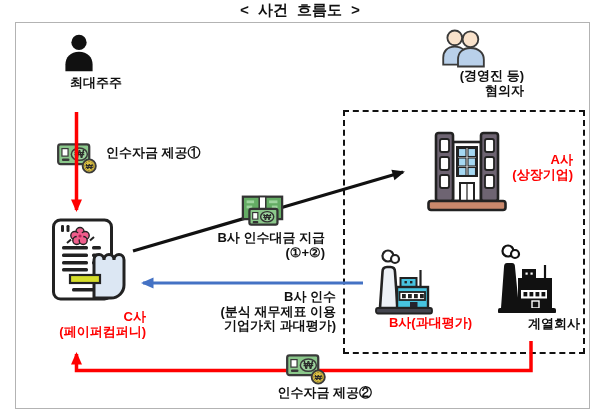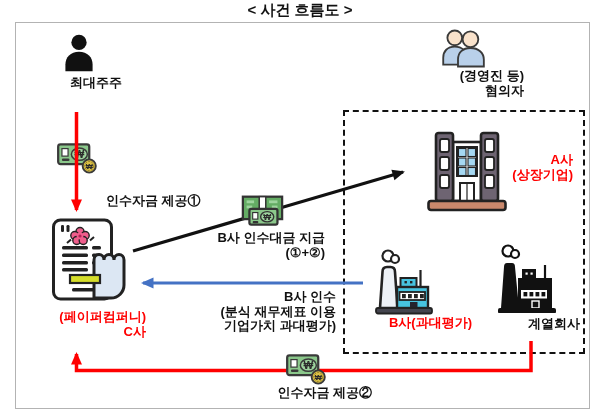--- a/index.html
+++ b/index.html
@@ -3,21 +3,21 @@
 <meta charset="utf-8">
 <style>
   html,body{margin:0;padding:0;background:#fff;}
   #canvas{position:relative;width:600px;height:419px;background:#fff;overflow:hidden;
           font-family:"Liberation Sans",sans-serif;}
   .abs{position:absolute;}
   .lbl{font-weight:bold;font-size:13px;line-height:14.5px;color:#111;white-space:nowrap;}
   .ctr{text-align:right;}
   .red{color:#ff0000;}
   #outer-box{left:15px;top:22px;width:573px;height:385px;border:1.5px solid #b3b3b3;z-index:0;}
-  #title{left:0;top:1px;width:600px;text-align:center;font-weight:bold;font-size:15px;color:#111;z-index:4;}
+  #title{left:0;top:1px;width:600px;text-align:center;font-weight:bold;font-size:15px;color:#111;z-index:4;font-family:Liberation Mono, monospace;}
   #dashed-box{left:343px;top:110px;width:238px;height:240px;border:2.2px dashed #111;z-index:1;}
   .z1{z-index:1;} .z2{z-index:2;} .z3{z-index:3;} .z4{z-index:4;}
   svg{display:block;}
   #arrow-layer{left:0;top:0;pointer-events:none;}
 </style>
 </head>
 <body>
 
 <div id="canvas">
 
@@ -51,21 +51,21 @@
       <rect x="2" y="2.5" width="33" height="21" rx="2.5" fill="#8bc88b" stroke="#3a3a3a" stroke-width="2.4"></rect>
       <rect x="6" y="7" width="6.5" height="8" fill="#fff" stroke="#3a3a3a" stroke-width="1.3"></rect>
       <rect x="6" y="17.5" width="8" height="2.8" rx="1.2" fill="#3a3a3a"></rect>
       <ellipse cx="24.5" cy="13" rx="8.5" ry="6.5" fill="#9ed49e" stroke="#3a3a3a" stroke-width="1.6"></ellipse>
       <text x="24.5" y="17" font-size="11" font-weight="bold" text-anchor="middle" fill="#2a2a2a">₩</text>
       <circle cx="35" cy="25.5" r="7" fill="#d9be45" stroke="#3a3a3a" stroke-width="2"></circle>
       <circle cx="35" cy="25.5" r="4.8" fill="none" stroke="#8a7520" stroke-width="1" stroke-dasharray="2 1.5"></circle>
       <text x="35" y="29" font-size="8" font-weight="bold" text-anchor="middle" fill="#2a2a2a">₩</text>
     </svg>
   </div>
-  <div class="abs lbl z4" style="left:106px;top:146px;margin-top:48px;">인수자금 제공①</div>
+  <div class="abs lbl z4" style="left:106px;top:146px;">인수자금 제공①</div>
 
   <div class="abs z1" style="left:50px;top:217px;width:78px;height:85px;">
     <svg viewBox="0 0 78 85" width="78" height="85">
       <rect x="3.5" y="3" width="58" height="79" rx="7" fill="#fff" stroke="#222" stroke-width="3"></rect>
       <rect x="11" y="8" width="3" height="7" rx="1.3" fill="#222"></rect>
       <rect x="16.5" y="8" width="3" height="7" rx="1.3" fill="#222"></rect>
       <line x1="17" y1="26" x2="21" y2="22.5" stroke="#222" stroke-width="2"></line>
       <line x1="40" y1="23.5" x2="44" y2="20" stroke="#222" stroke-width="2"></line>
       <g>
         <circle cx="30" cy="14.5" r="4" fill="#ef5e8c" stroke="#222" stroke-width="1.4"></circle>
@@ -82,22 +82,22 @@
       <rect x="42" y="36.5" width="9" height="3.6" rx="1.5" fill="#222"></rect>
       <rect x="12" y="44" width="26" height="3.6" rx="1.5" fill="#222"></rect>
       <rect x="42" y="44" width="9" height="3.6" rx="1.5" fill="#222"></rect>
       <rect x="12" y="51" width="26" height="3.6" rx="1.5" fill="#222"></rect>
       <path d="M44,43 a5,5.5 0 0 1 10,0 a5,5.5 0 0 1 10,0 a5,5.5 0 0 1 10,0 v25 a13,13 0 0 1 -13,13 h-17 z" fill="#dce7f3" stroke="#222" stroke-width="3"></path>
       <rect x="20" y="58" width="30" height="8" fill="#d6de2b" stroke="#222" stroke-width="2.2"></rect>
       <rect x="22" y="71" width="23" height="3.6" rx="1.5" fill="#222"></rect>
     </svg>
   </div>
   <div class="abs lbl ctr red z4" style="left:26px;top:310px;width:120px;">
+    <div>C사</div>
     <div>(페이퍼컴퍼니)</div>
-    <div>C사</div>
   </div>
 
   <div class="abs z3" style="left:241px;top:194px;width:43px;height:39px;">
     <svg viewBox="0 0 46 40" width="43" height="39">
       <rect x="2" y="2" width="42" height="24" fill="#64ac64" stroke="#333" stroke-width="2.4"></rect>
       <rect x="6" y="6" width="8" height="3" fill="#9ed49e"></rect>
       <rect x="30" y="6" width="9" height="3" fill="#9ed49e"></rect>
       <rect x="6" y="11.5" width="6" height="3" fill="#9ed49e"></rect>
       <rect x="33" y="11.5" width="6" height="3" fill="#9ed49e"></rect>
       <rect x="19.5" y="2" width="7" height="13" fill="#fff" stroke="#333" stroke-width="1.6"></rect>

